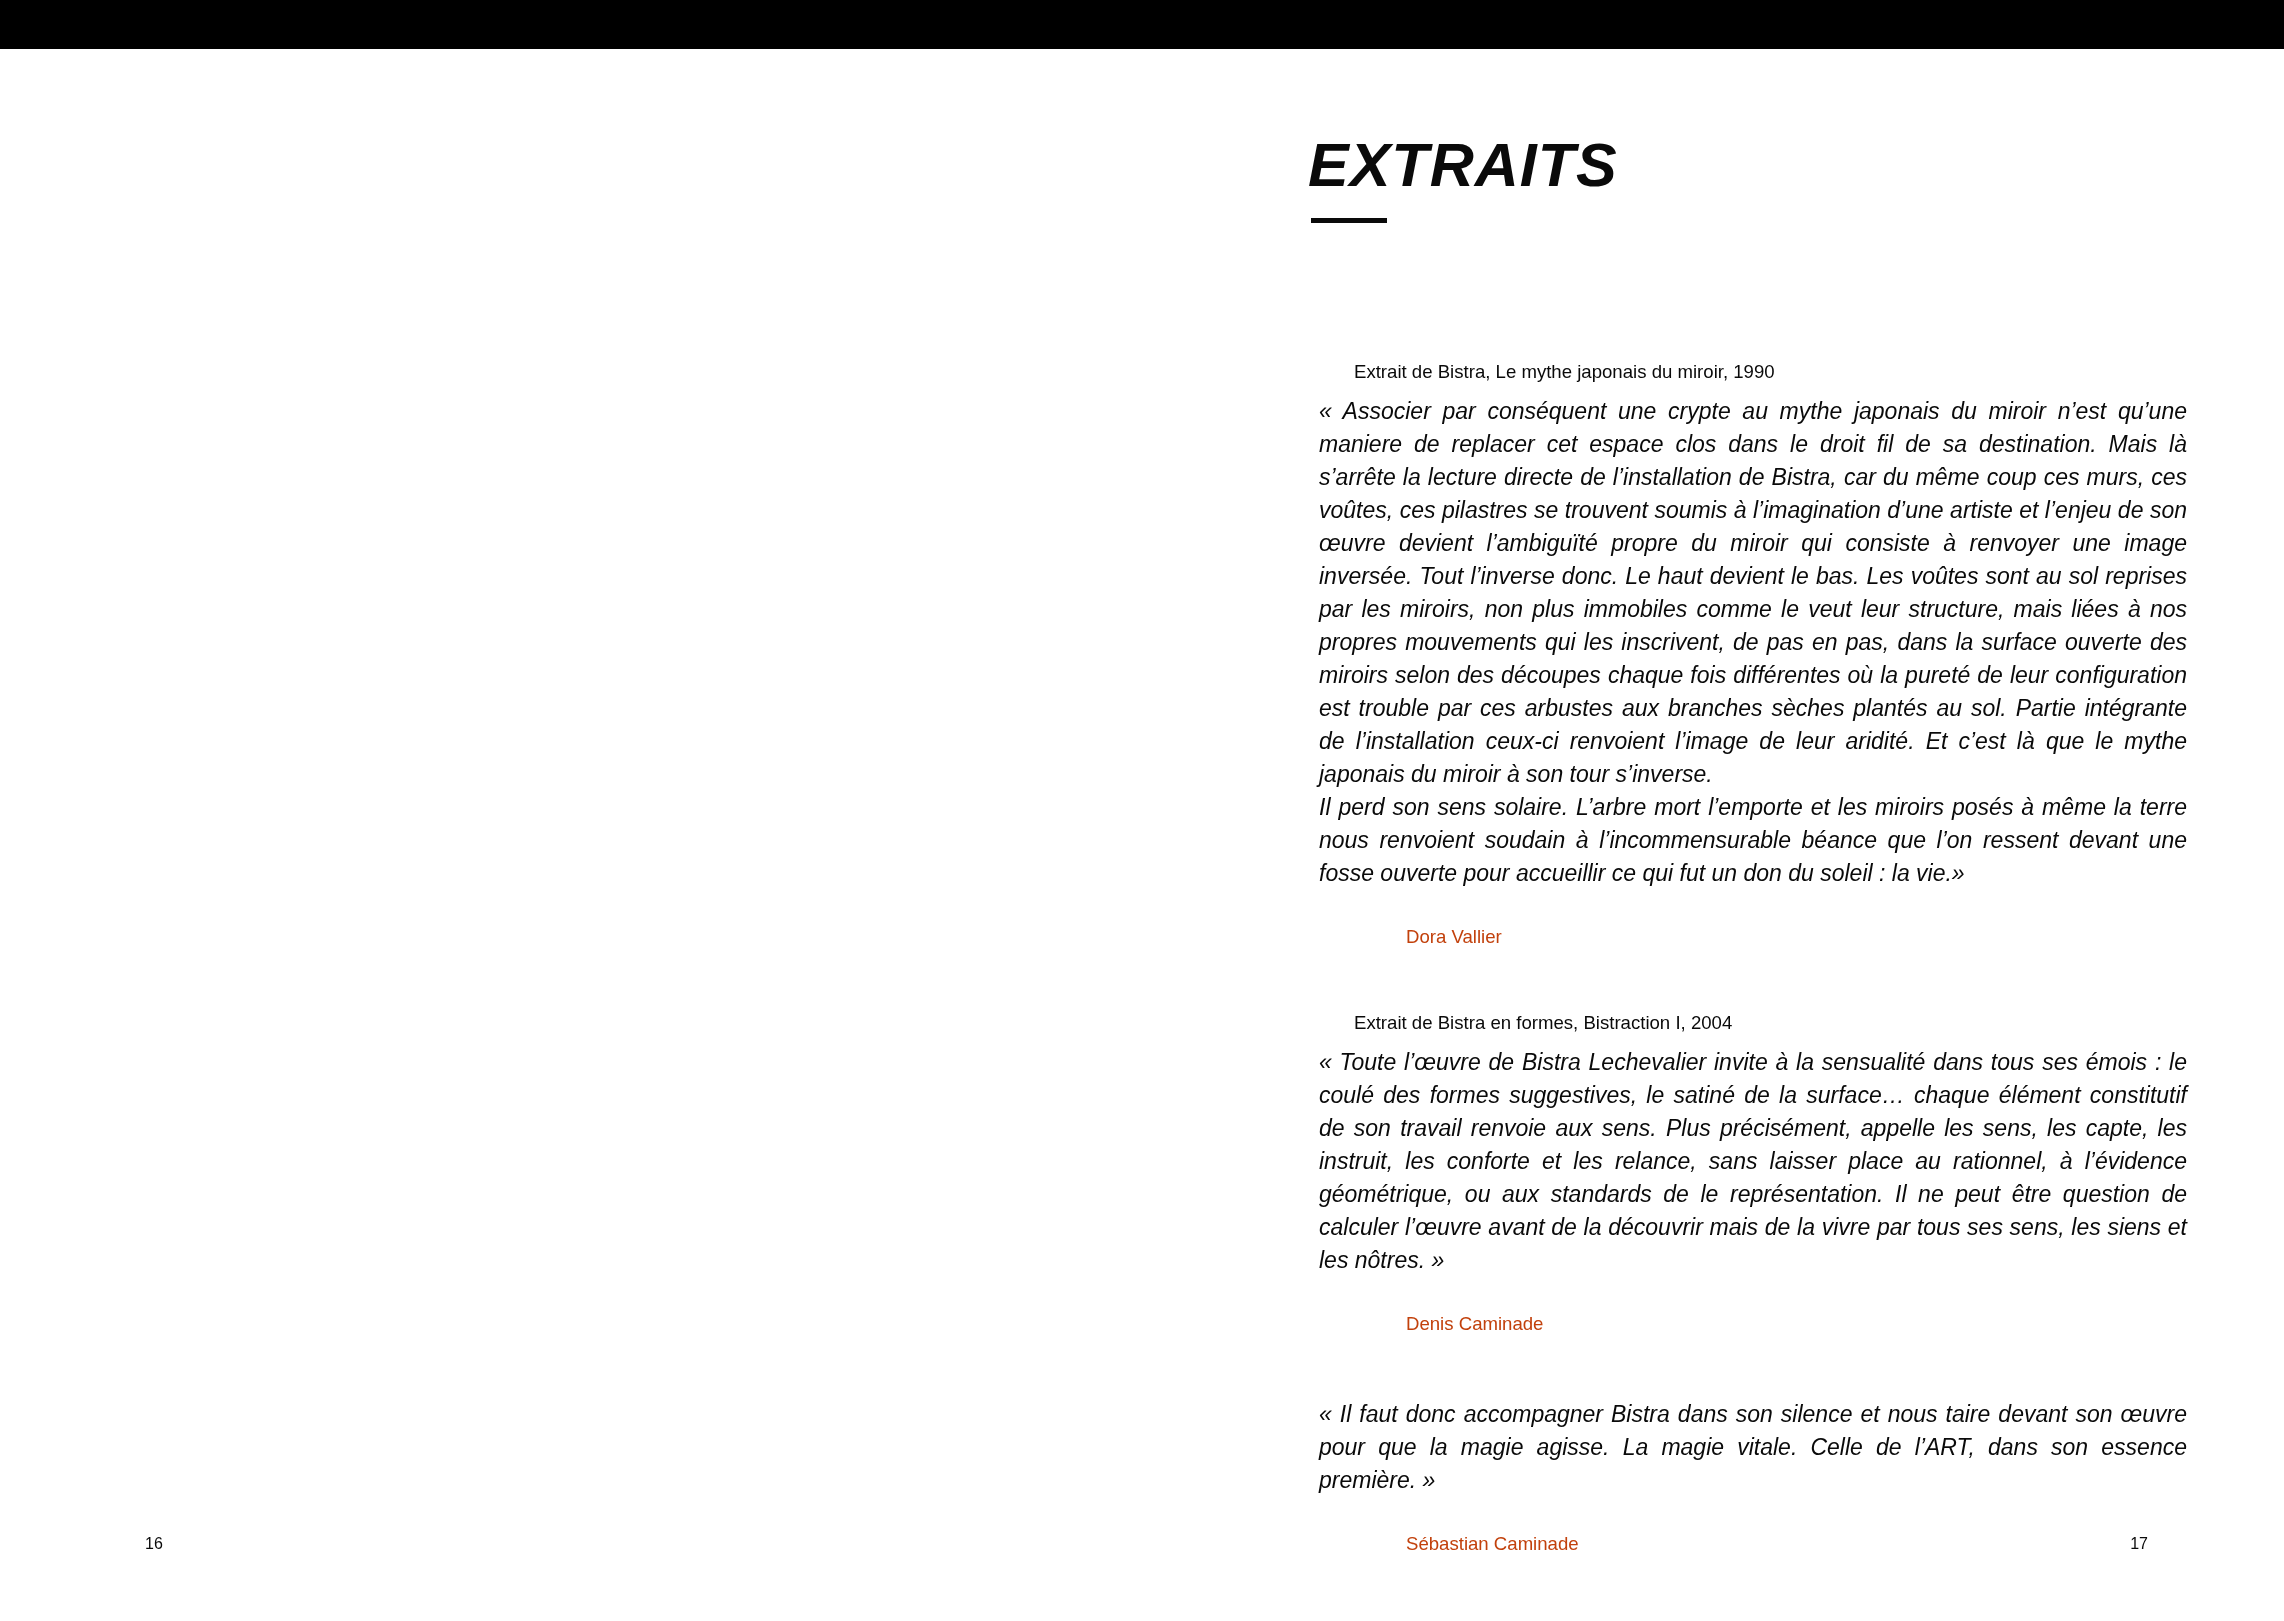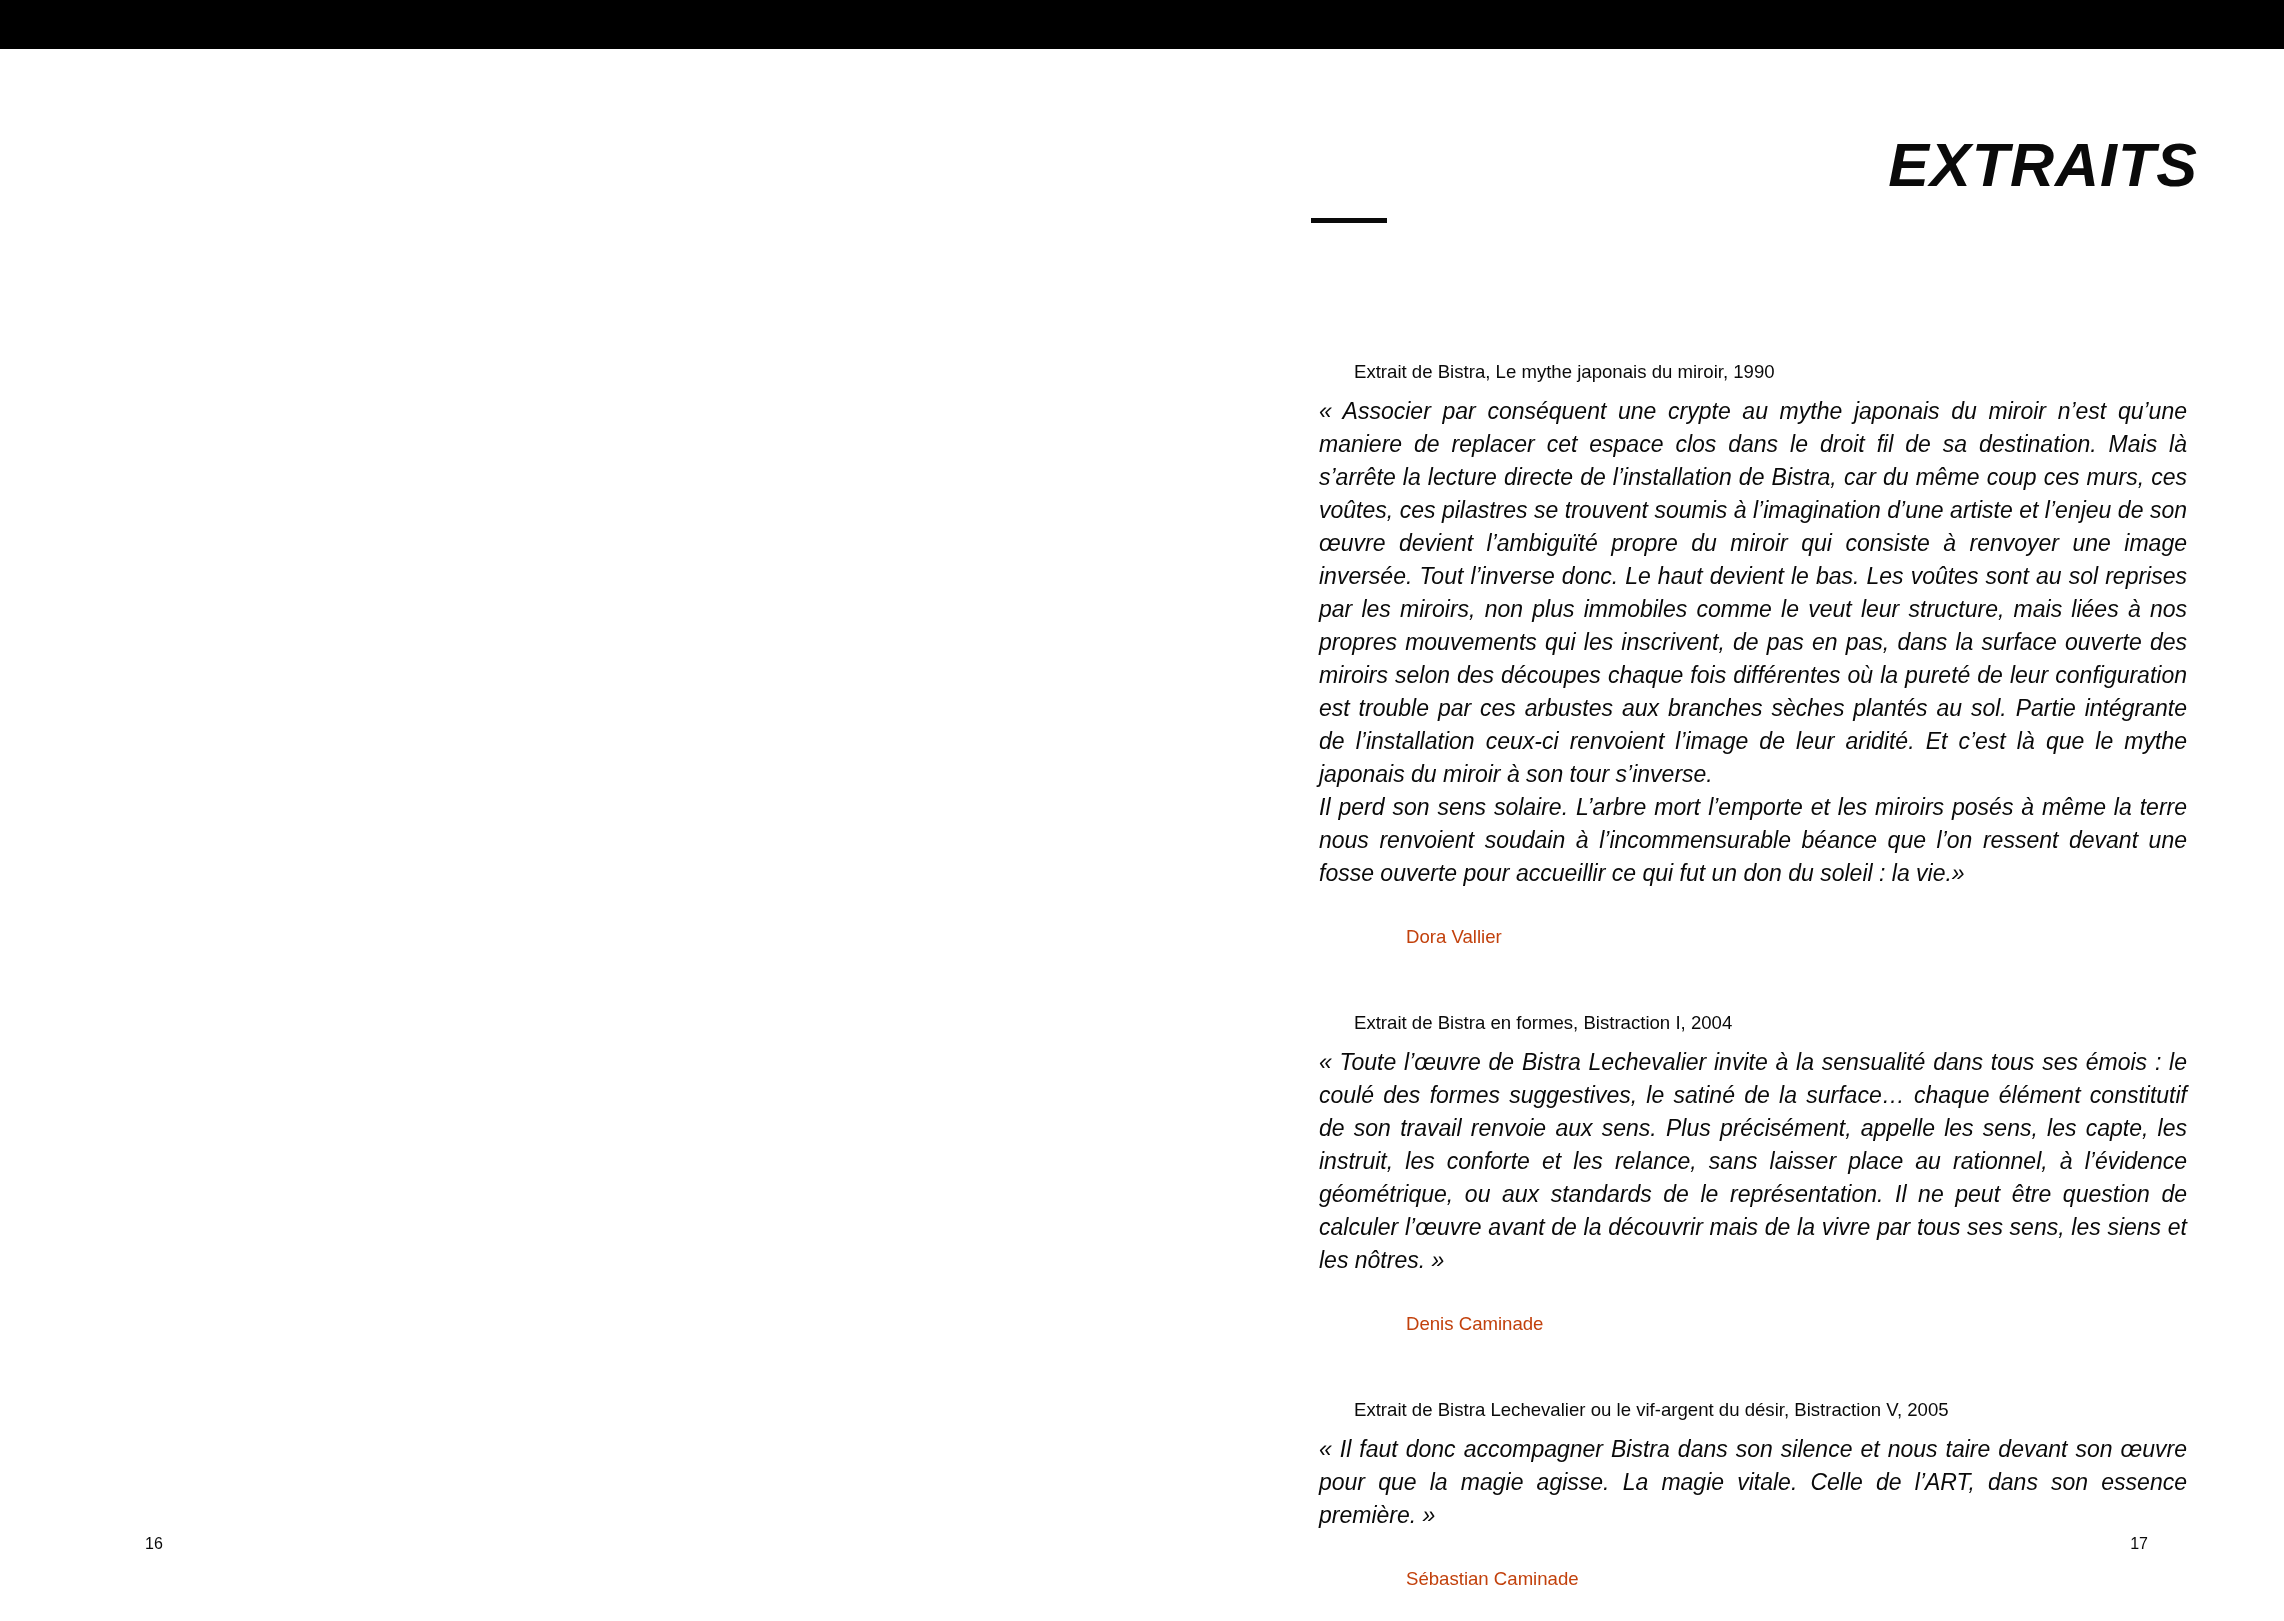--- a/index.html
+++ b/index.html
@@ -27,21 +27,20 @@
     width: 890px;
   }
   .title {
     margin: 0;
     font-size: 61px;
     font-weight: bold;
     font-style: italic;
     letter-spacing: 1px;
     color: #0a0a0a;
     line-height: 1;
-    text-align: right;
   }
   .title-rule {
     width: 76px;
     height: 5.9px;
     background: #0a0a0a;
     margin-top: 21.6px;
     margin-left: 2.9px;
   }
   .sections {
     margin-top: 137px;
@@ -100,21 +99,20 @@
         <div class="attribution">Dora Vallier</div>
       </section>
 
       <section class="extract">
         <div class="caption">Extrait de Bistra en formes, Bistraction I, 2004</div>
         <p class="body-text">« Toute l’œuvre de Bistra Lechevalier invite à la sensualité dans tous ses émois : le coulé des formes suggestives, le satiné de la surface… chaque élément constitutif de son travail renvoie aux sens. Plus précisément, appelle les sens, les capte, les instruit, les conforte et les relance, sans laisser place au rationnel, à l’évidence géométrique, ou aux standards de le représentation. Il ne peut être question de calculer l’œuvre avant de la découvrir mais de la vivre par tous ses sens, les siens et les nôtres. »</p>
         <div class="attribution">Denis Caminade</div>
       </section>
 
       <section class="extract">
-        <div class="caption">Extrait de Bistra Lechevalier ou le vif-argent du désir, Bistraction V, 2005</div>
         <p class="body-text">« Il faut donc accompagner Bistra dans son silence et nous taire devant son œuvre pour que la magie agisse. La magie vitale. Celle de l’ART, dans son essence première. »</p>
         <div class="attribution">Sébastian Caminade</div>
       </section>
 
     </div>
   </div>
 
   <div class="folio folio-left">16</div>
   <div class="folio folio-right">17</div>
 

